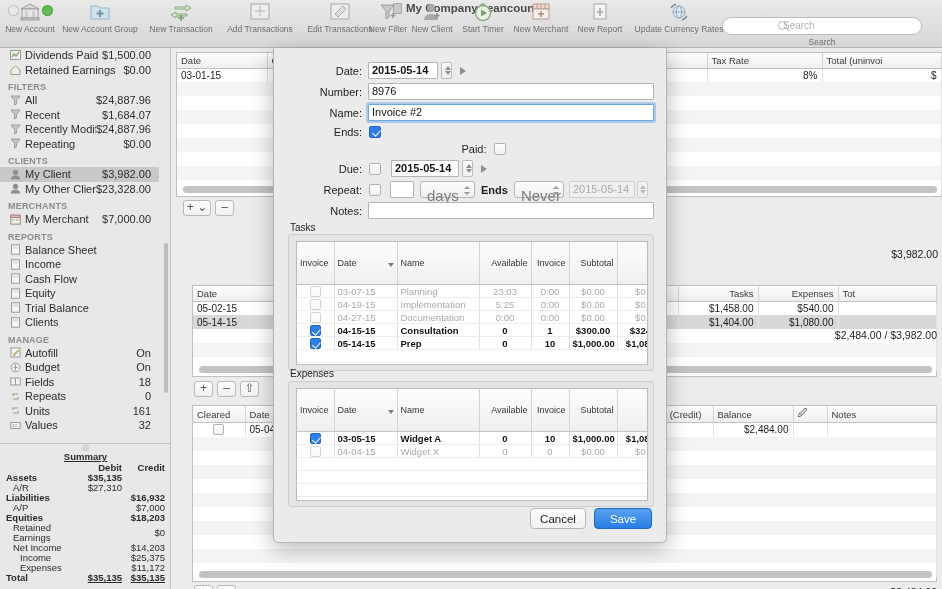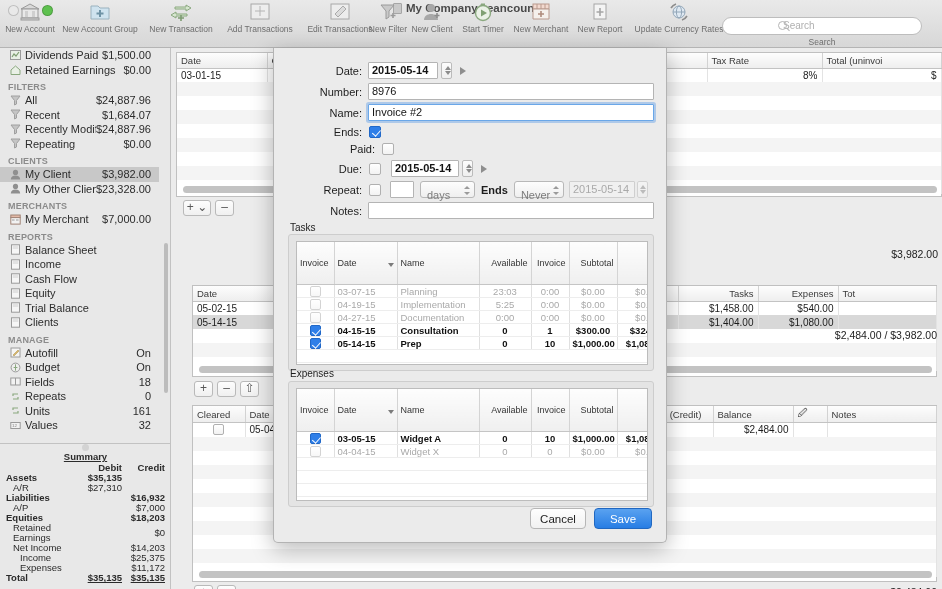--- a/index.html
+++ b/index.html
@@ -186,21 +186,21 @@
     background: linear-gradient(#ffffff,#f2f2f2); position: relative;
   }
   .cbx.on { background: #2f7fe8; border-color: #2068c8; }
   .cbx.on::after {
     content: ""; position: absolute; left: 3.5px; top: 1px; width: 3.5px; height: 7px;
     border: solid #fff; border-width: 0 1.6px 1.6px 0; transform: rotate(42deg);
   }
   .cbx.dim { opacity: .55; }
   .popup {
     height: 17px; background: linear-gradient(#fdfdfd,#efefef);
-    border: 1px solid #b8b8b8; border-radius: 3px; font-size: 11px;
+    border: 1px solid #b8b8b8; border-radius: 3px; font-size: 15px;
     color: #7c7c7c; display: flex; align-items: center;
     padding: 11px 14px 0 6px; position: relative;
   }
   .popup .arr {
     position: absolute; right: 3px; top: 3px; width: 9px; height: 11px;
   }
   .popup .arr::before, .popup .arr::after {
     content: ""; position: absolute; left: 2px; border-left: 3px solid transparent;
     border-right: 3px solid transparent;
   }
@@ -865,21 +865,21 @@
     <div class="frow" style="left:14px; top:56px; width:366px;">
       <span class="flabel" style="width:74px;">Name:</span>
       <span class="finput focus" style="width:286px; margin-left:6px;">Invoice #2</span>
     </div>
 
     <div class="frow" style="left:14px; top:78px; width:366px;">
       <span class="flabel" style="width:74px;">Ends:</span>
       <span class="cbx on" style="margin-left:7px;"></span>
     </div>
 
-    <div class="frow" style="left:27px; top:95px; width:366px;">
+    <div class="frow" style="left:2px; top:95px; width:366px;justify-content:center;">
       <span class="flabel" style="width:74px;">Paid:</span>
       <span class="cbx" style="margin-left:7px;"></span>
     </div>
 
     <div class="frow" style="left:14px; top:112px; width:366px;">
       <span class="flabel" style="width:74px;">Due:</span>
       <span class="cbx" style="margin-left:7px;"></span>
       <span class="finput" style="width:68px; margin-left:10px; font-weight:bold;">2015-05-14</span>
       <span class="stepper" style="margin-left:3px;"></span>
       <span class="playtri" style="margin-left:8px;"></span>

